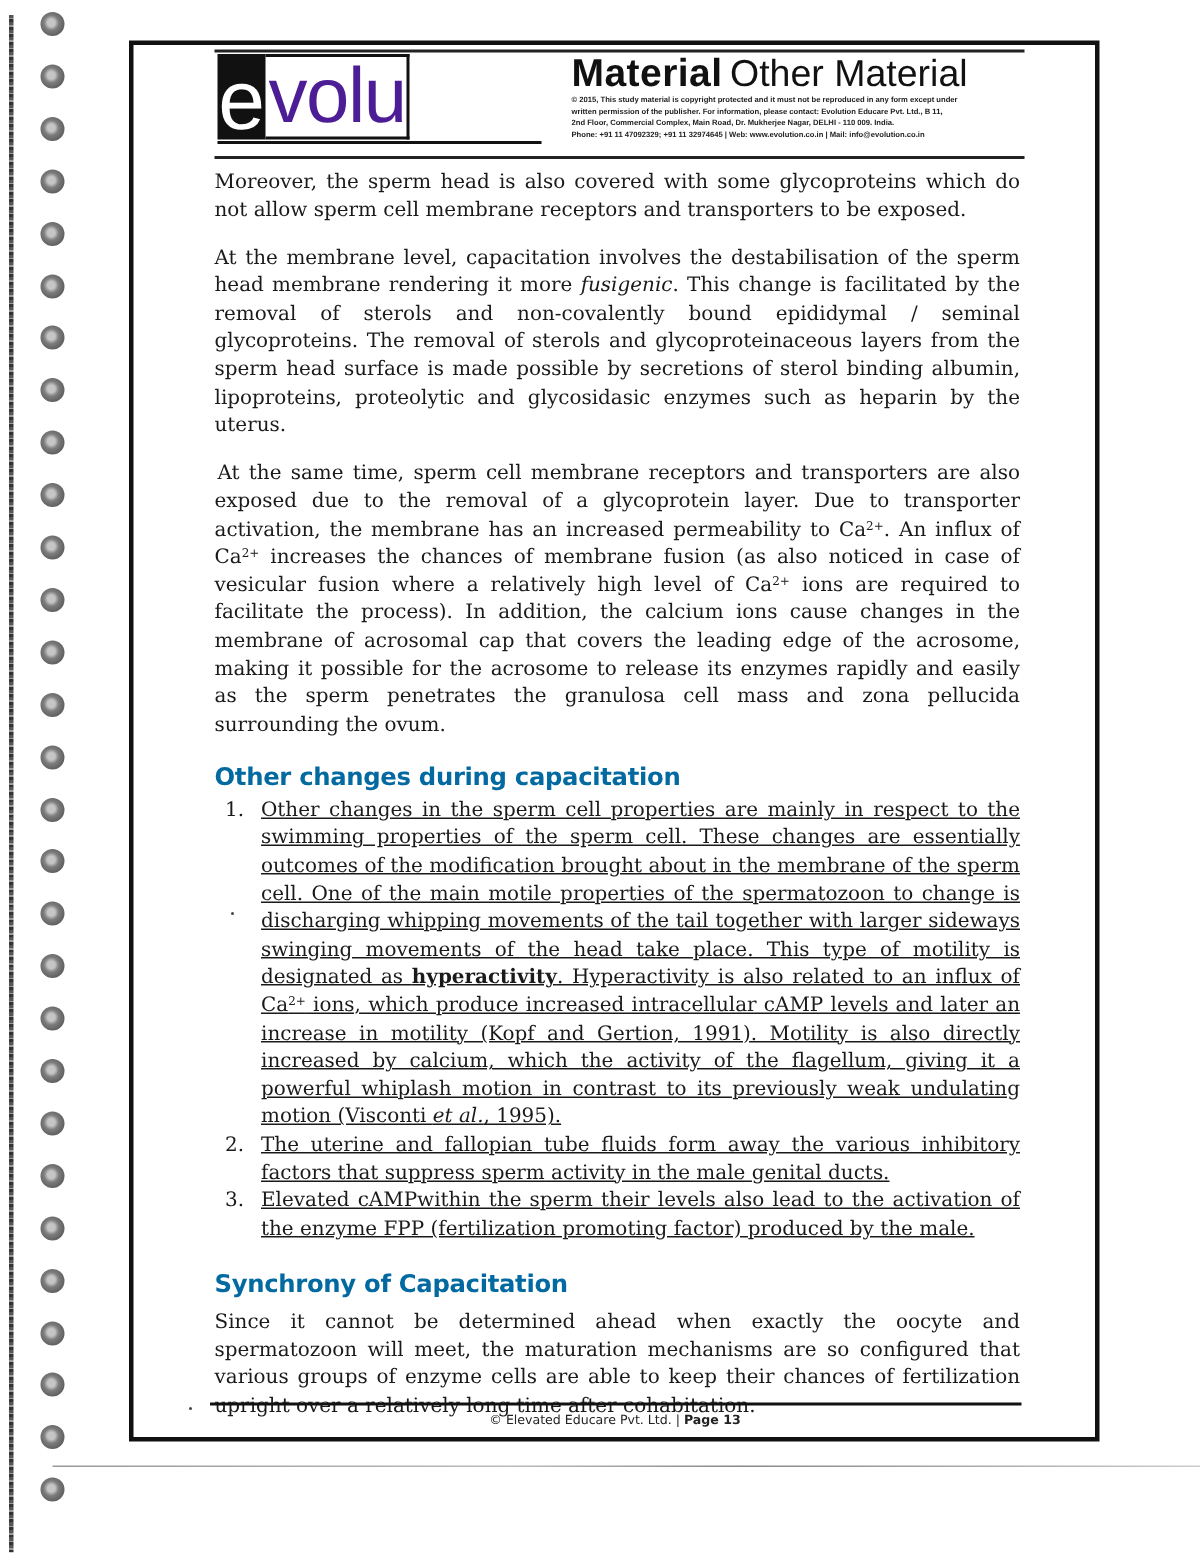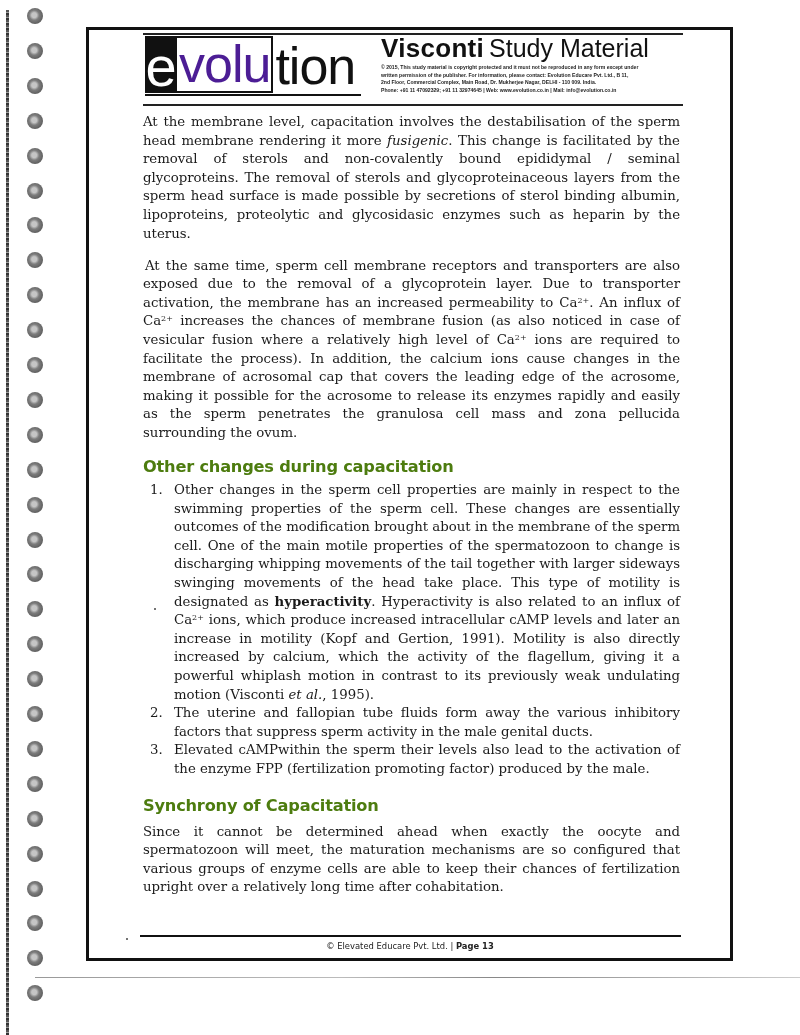--- a/index.html
+++ b/index.html
@@ -66,23 +66,23 @@
     
     .content {
       position: absolute; left: 143px; top: 113px; width: 537px;
       font-size: 13.3px; line-height: 18.6px; text-align: justify;
     }
     .content p { margin: 0 0 13.5px 0; }
     .content p.indent1 { text-indent: 2px; }
     sup { font-size: 8px; line-height: 0; vertical-align: 4px; }
     h2 {
       font-family: "DejaVu Sans", sans-serif; font-weight: bold; font-size: 16.2px;
-      margin: 6px 0 3px 0; color: #4d7c0f; line-height: 22px; letter-spacing: -0.2px;
+      margin: 6px 0 3px 0; color: #0369a1; line-height: 22px; letter-spacing: -0.2px;
     }
-    ol { margin: 0 0 0 0; padding-left: 24px; }
+    ol { margin: 0 0 0 0; padding-left: 24px; text-decoration: underline; }
     ol li { padding-left: 7px; margin: 0; }
     .section2-heading { margin-top: 16px; margin-bottom: 6px; }
     .footer-rule {
       position: absolute; left: 140px; top: 935px; width: 541px; height: 2px; background: #111;
     }
     .footer-text {
       position: absolute; left: 0; top: 941px; width: 820px; text-align: center;
       font-family: "DejaVu Sans", sans-serif; font-size: 8.4px; color: #222;
     }
     .footer-text .page-num { font-weight: bold; margin-top: 24px; }
@@ -124,36 +124,36 @@
     <div class="binding-hole" style="top: 985.2px;"></div>
   </div>
 
 <div class="page-box"></div>
 <div class="bottom-scan-line"></div>
 
 <div class="header-rule-top"></div>
 <div class="logo">
   <span class="logo-e">e</span>
   <span class="logo-volu">volu</span>
-  <span class="logo-tion">tion</span>
 </div>
 <div class="logo-underline"></div>
 
 <div class="header-title">
-  <span class="ref">Visconti</span><span class="study">Study Material</span>
+  <span class="ref">Material</span><span class="study">Other Material</span>
 </div>
 <div class="header-info">
   <div>© 2015, This study material is copyright protected and it must not be reproduced in any form except under</div>
   <div>written permission of the publisher. For information, please contact: Evolution Educare Pvt. Ltd., B 11,</div>
   <div>2nd Floor, Commercial Complex, Main Road, Dr. Mukherjee Nagar, DELHI - 110 009. India.</div>
   <div>Phone: +91 11 47092329; +91 11 32974645 | Web: www.evolution.co.in | Mail: info@evolution.co.in</div>
 </div>
 <div class="header-rule-bottom"></div>
 
 <div class="content">
+  <p>Moreover, the sperm head is also covered with some glycoproteins which do not allow sperm cell membrane receptors and transporters to be exposed.</p>
 
   <p><span>At the membrane level, capacitation involves the destabilisation of the sperm head membrane rendering it more </span><i>fusigenic</i><span>. This change is facilitated by the removal of sterols and non-covalently bound epididymal / seminal glycoproteins. The removal of sterols and glycoproteinaceous layers from the sperm head surface is made possible by secretions of sterol binding albumin, lipoproteins, proteolytic and glycosidasic enzymes such as heparin by the uterus.</span></p>
 
 
   <p class="indent1"><span>At the same time, sperm cell membrane receptors and transporters are also exposed due to the removal of a glycoprotein layer. Due to transporter activation, the membrane has an increased permeability to Ca</span><sup>2+</sup><span>. An influx of Ca</span><sup>2+</sup><span>  increases the chances of membrane fusion (as also noticed in case of vesicular fusion where a relatively high level of Ca</span><sup>2+</sup><span> ions are required to facilitate the process). In addition, the calcium ions cause changes in the membrane of acrosomal cap that covers the leading edge of the acrosome, making it possible for the acrosome to release its enzymes rapidly and easily as the sperm penetrates the granulosa cell mass and zona pellucida surrounding the ovum.</span></p>
 
   <h2>Other changes during capacitation</h2>
   <ol>
     <li><span>Other changes in the sperm cell properties are mainly in respect to the swimming properties of the sperm cell. These changes are essentially outcomes of the modification brought about in the membrane of the sperm cell. One of the main motile properties of the spermatozoon to change is discharging whipping movements of the tail together with larger sideways swinging movements of the head take place. This type of motility is designated as </span><b>hyperactivity</b><span>. Hyperactivity is also related to an influx of Ca</span><sup>2+</sup><span> ions, which produce increased intracellular cAMP levels and later an increase in motility (Kopf and Gertion, 1991). Motility is also directly increased by calcium, which the activity of the flagellum, giving it a powerful whiplash motion in contrast to its previously weak undulating motion (Visconti </span><i>et al.</i><span>, 1995).</span></li>
     <li>The uterine and fallopian tube fluids form away the various inhibitory factors that suppress sperm activity in the male genital ducts.</li>

